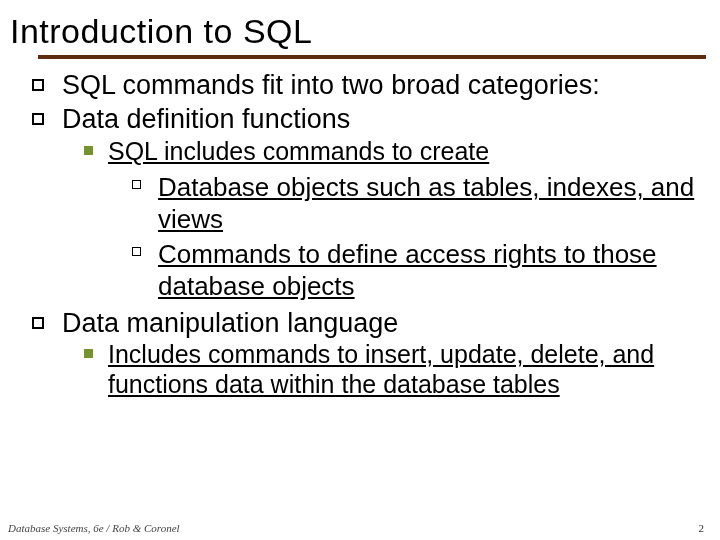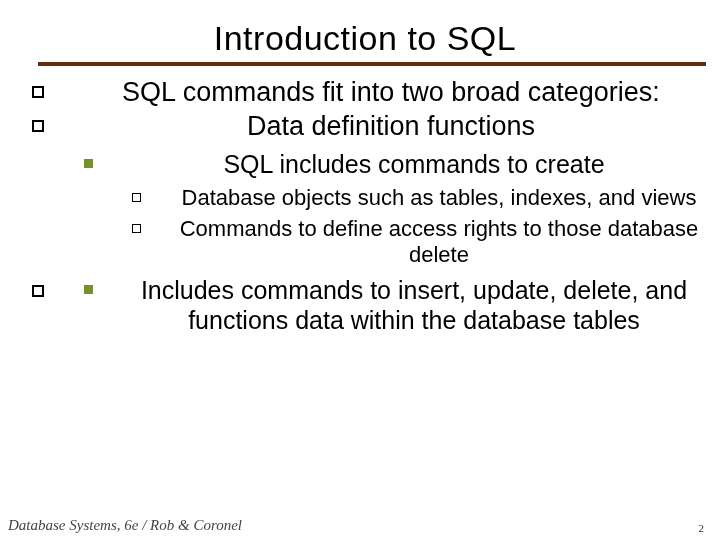--- a/index.html
+++ b/index.html
@@ -11,22 +11,21 @@
     font-family: Verdana, Geneva, sans-serif;
     color: #000;
     overflow: hidden;
     position: relative;
   }
   .slide {
     width: 720px;
     height: 540px;
     position: relative;
     box-sizing: border-box;
-    padding-top: 19px;
-    text-align: center;
+    padding-top: 12px;
   }
   .title {
     font-size: 34px;
     font-weight: normal;
     margin: 0 0 4px 10px;
     letter-spacing: 0.5px;
   }
   .title-underline {
     height: 4px;
     background: #5c2d10;
@@ -45,63 +44,63 @@
     content: "";
     position: absolute;
     left: 10px;
     top: 10px;
     width: 12px;
     height: 12px;
     border: 2px solid #000;
     box-sizing: border-box;
     background: #fff;
   }
-  .lvl2 { margin-left: 18px; margin-top: 6px; margin-bottom: 4px; }
+  .lvl2 { margin-left: 18px; margin-bottom: 4px; text-decoration: underline; }
   .lvl2 > li {
     position: relative;
     padding-left: 28px;
     font-size: 25px;
     line-height: 1.2;
     margin-bottom: 4px;
   }
   .lvl2 > li::before {
     content: "";
     position: absolute;
     left: 4px;
     top: 10px;
     width: 9px;
     height: 9px;
     background: #74932b;
   }
   .lvl3 { margin-left: 18px; margin-top: 6px; margin-bottom: 2px; }
   .lvl3 > li {
     position: relative;
     padding-left: 32px;
-    font-size: 22px;
+    font-size: 26px;
     line-height: 1.22;
     margin-bottom: 4px;
   }
   .lvl3 > li::before {
     content: "";
     position: absolute;
     left: 6px;
     top: 8px;
     width: 9px;
     height: 9px;
     border: 1.5px solid #000;
     box-sizing: border-box;
     background: #fff;
   }
   .footer {
     position: absolute;
     left: 8px;
     bottom: 6px;
     font-family: "Times New Roman", Times, serif;
     font-style: italic;
-    font-size: 15px;
+    font-size: 11px;
     color: #444;
   }
   .pagenum {
     position: absolute;
     right: 16px;
     bottom: 6px;
     font-family: "Times New Roman", Times, serif;
     font-size: 11px;
     color: #333;
   }
@@ -116,26 +115,27 @@
 
   <ul class="lvl1">
     <li>SQL commands fit into two broad categories:</li>
     <li>
       <span>Data definition functions</span>
       <ul class="lvl2">
         <li>
           <span>SQL includes commands to create</span>
           <ul class="lvl3">
             <li>Database objects such as tables, indexes, and views</li>
-            <li>Commands to define access rights to those database delete</li>
+            <li>Commands to define access rights to those database objects</li>
           </ul>
         </li>
       </ul>
     </li>
     <li>
+      <span>Data manipulation language</span>
       <ul class="lvl2">
         <li>Includes commands to insert, update, delete, and functions data within the database tables</li>
       </ul>
     </li>
   </ul>
 
   <div class="footer">Database Systems, 6e / Rob &amp; Coronel</div>
   <div class="pagenum">2</div>
 
 </div>

